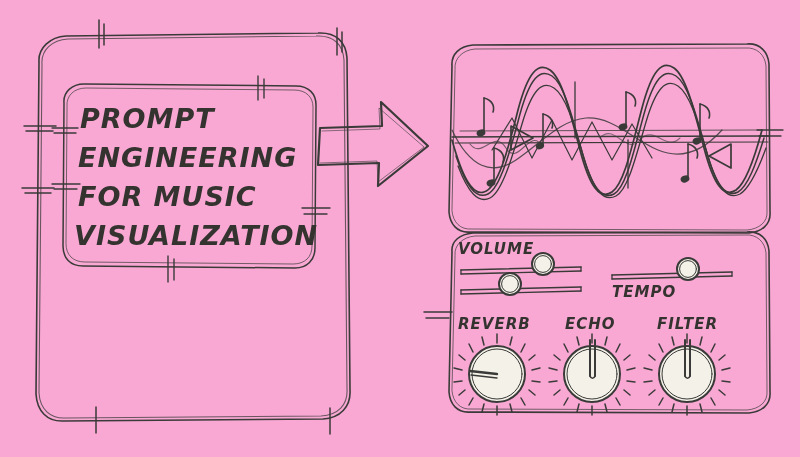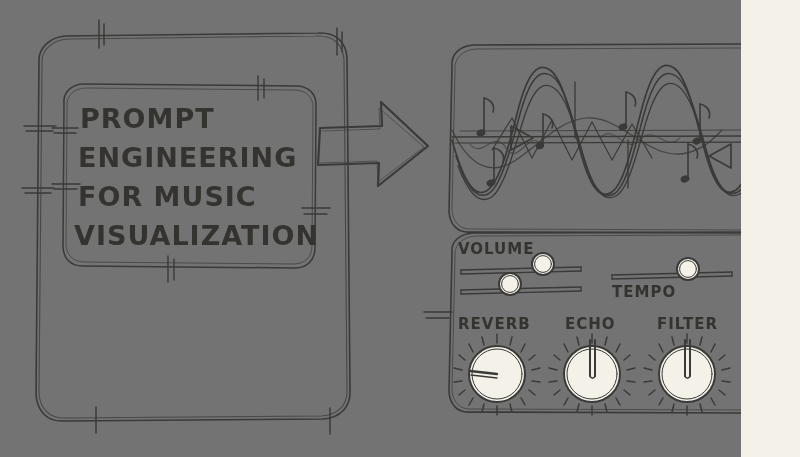--- a/index.html
+++ b/index.html
@@ -6,24 +6,25 @@
   html, body {
     margin: 0;
     padding: 0;
     background: #f4f1e8;
   }
   body {
     font-family: "DejaVu Sans", sans-serif;
   }
   #stage {
     position: relative;
-    width: 741px;
+    width: 800px;
     height: 457px;
-    background: #737373;
+    background: #f9a8d4;
     overflow: hidden;
+    font-style: italic;
   }
   #sketch {
     position: absolute;
     left: 0;
     top: 0;
     width: 800px;
     height: 457px;
   }
   .hand-text {
     font-family: "DejaVu Sans", sans-serif;

